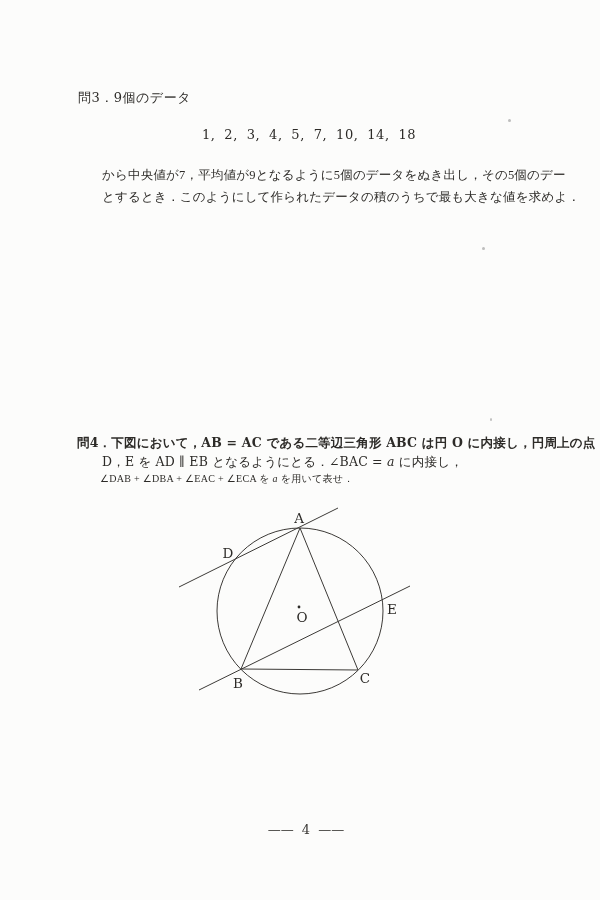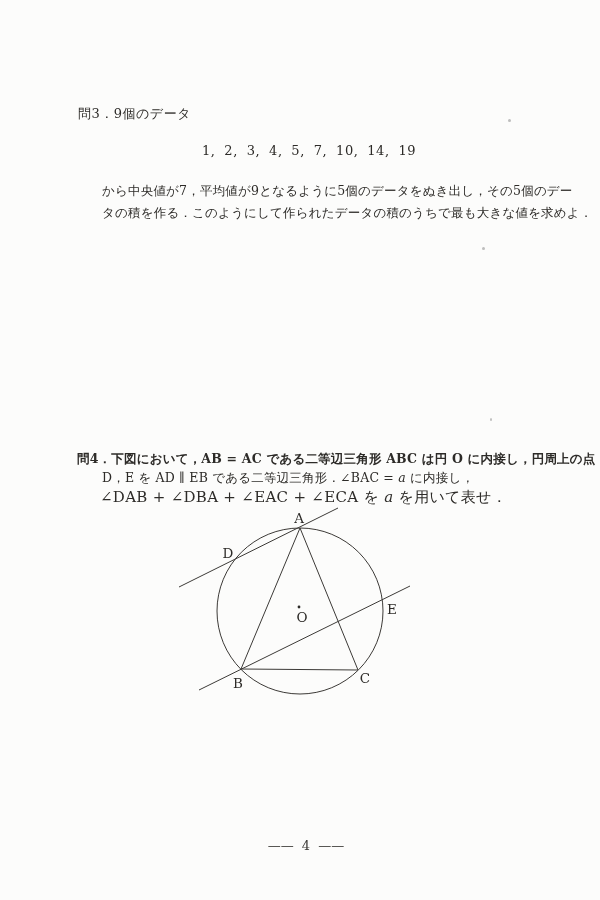--- a/index.html
+++ b/index.html
@@ -8,35 +8,35 @@
     background: #ffffff;
     font-family: "DejaVu Serif", "Liberation Serif", serif;
   }
   .page {
     position: relative;
     width: 600px; height: 900px;
     background: #fcfcfb;
     color: #2d2b28;
     overflow: hidden;
   }
-  .abs { position: absolute; white-space: nowrap; margin-top: 16px; }
+  .abs { position: absolute; white-space: nowrap; }
 
   
   .q3-heading { left: 78px; top: 89px; font-size: 13px; letter-spacing: 0.5px; }
   .q3-numbers { left: 202px; top: 127px; font-size: 13px; letter-spacing: 0.6px; word-spacing: 4px; }
   .q3-body {
     left: 102px; top: 164px; width: 448px;
-    font-size: 12.5px; line-height: 22.4px; letter-spacing: 0.2px;
+    font-size: 12.5px; line-height: 22.4px; letter-spacing: 0.2px; font-family: Liberation Serif, serif;
   }
   .q3-body .bline { white-space: nowrap; }
 
   
   .q4-line1 { left: 77px;  top: 435px; font-size: 12.5px; letter-spacing: 0.2px; font-weight: bold; }
   .q4-line2 { left: 102px; top: 454px; font-size: 12.5px; letter-spacing: 0.2px; }
-  .q4-line3 { left: 100px; top: 472px; font-size: 15px; letter-spacing: 0.3px; }
+  .q4-line3 { left: 100px; top: 472px; font-size: 10px; letter-spacing: 0.3px; font-family: Liberation Serif, serif; }
   .mvar { font-style: italic; }
 
   
   .figure-svg { position: absolute; left: 150px; top: 495px; }
   .figure-svg .stroke { fill: none; stroke: #3c3a37; stroke-width: 1; }
   .figure-svg text {
     font-family: "DejaVu Serif", "Liberation Serif", serif;
     font-size: 13.5px; fill: #2d2b28;
   }
 
@@ -53,31 +53,31 @@
   .speck2 { left: 482px; top: 247px; width: 3px; height: 3px; }
   .speck3 { left: 490px; top: 418px; width: 2px; height: 3px; }
 </style>
 </head>
 <body>
 
 <div class="page">
 
   <section>
     <div class="abs q3-heading">問3．9個のデータ</div>
-    <div class="abs q3-numbers">1, 2, 3, 4, 5, 7, 10, 14, 19</div>
+    <div class="abs q3-numbers">1, 2, 3, 4, 5, 7, 10, 14, 18</div>
     <div class="abs q3-body">
       <div class="bline">から中央値が7，平均値が9となるように5個のデータをぬき出し，その5個のデー</div>
-      <div class="bline">タの積を作る．このようにして作られたデータの積のうちで最も大きな値を求めよ．</div>
+      <div class="bline">とするとき．このようにして作られたデータの積のうちで最も大きな値を求めよ．</div>
     </div>
   </section>
 
   <section>
     <div class="abs q4-line1">問4．下図において，AB = AC である二等辺三角形 ABC は円 O に内接し，円周上の点</div>
     <div class="abs q4-line2">
-      <span>D，E を AD ∥ EB である二等辺三角形．∠BAC = </span><span class="mvar">a</span><span> に内接し，</span>
+      <span>D，E を AD ∥ EB となるようにとる．∠BAC = </span><span class="mvar">a</span><span> に内接し，</span>
     </div>
     <div class="abs q4-line3">
       <span>∠DAB + ∠DBA + ∠EAC + ∠ECA を </span><span class="mvar">a</span><span> を用いて表せ．</span>
     </div>
 
     <svg class="figure-svg" width="300" height="220" viewBox="150 495 300 220" aria-hidden="true">
       <circle class="stroke" cx="300" cy="611" r="83"></circle>
       <path class="stroke" d="M300,528 L241,669 L358,670 Z"></path>
       <line class="stroke" x1="179" y1="587" x2="338" y2="508"></line>
       <line class="stroke" x1="199" y1="690" x2="410" y2="586"></line>

